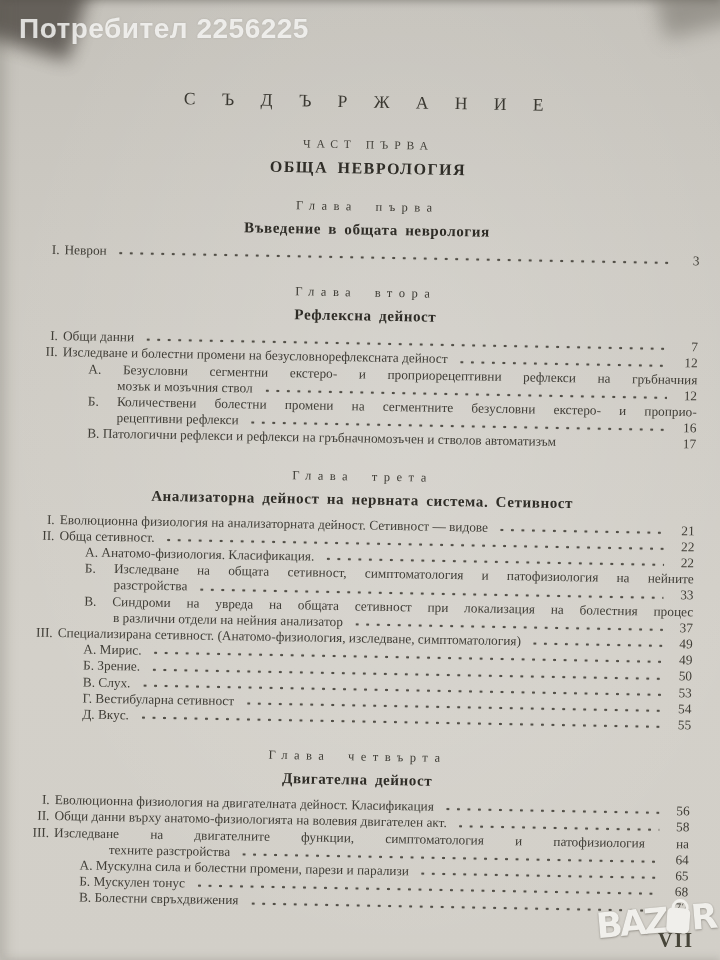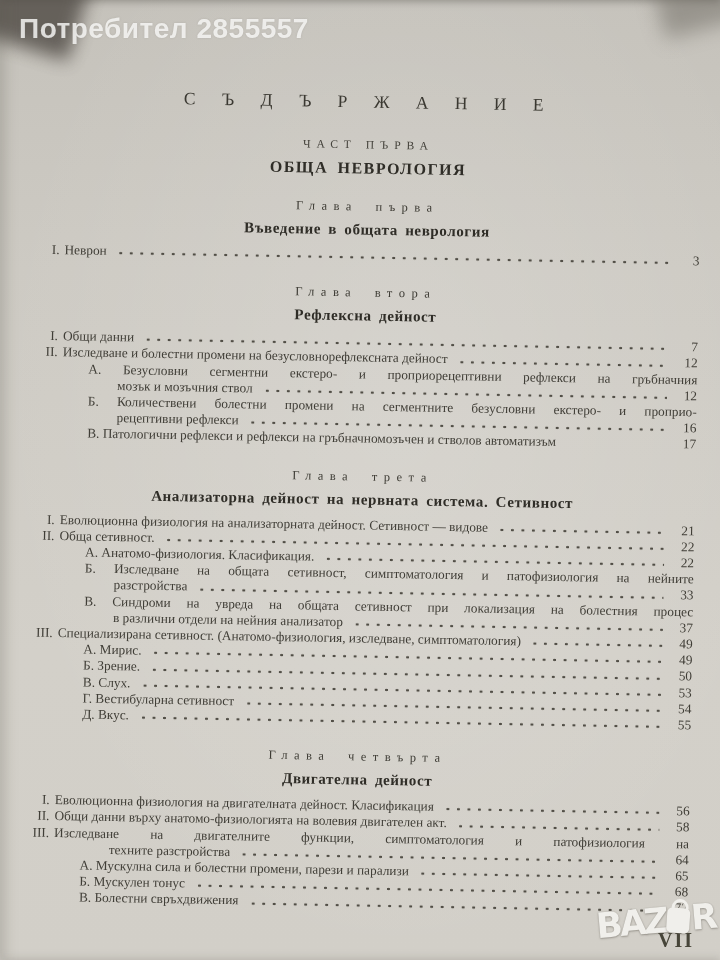--- a/index.html
+++ b/index.html
@@ -70,21 +70,21 @@
 </style>
 </head>
 <body>
 
 <div class="shade top-edge"></div>
 <div class="shade corner-tl"></div>
 <div class="shade corner-tr"></div>
 <div class="shade edge-left"></div>
 <div class="shade edge-bottom"></div>
 
-<div class="watermark">Потребител 2855557</div>
+<div class="watermark">Потребител 2256225</div>
 
 <div class="content">
   <div class="title">С Ъ Д Ъ Р Ж А Н И Е</div>
   <div class="part-label">ЧАСТ ПЪРВА</div>
   <div class="part-title">ОБЩА НЕВРОЛОГИЯ</div>
   <div id="toc">
       <div class="chapter">
         <h3>Глава първа</h3>
         <h4>Въведение в общата неврология</h4>
         <div class="lines">

